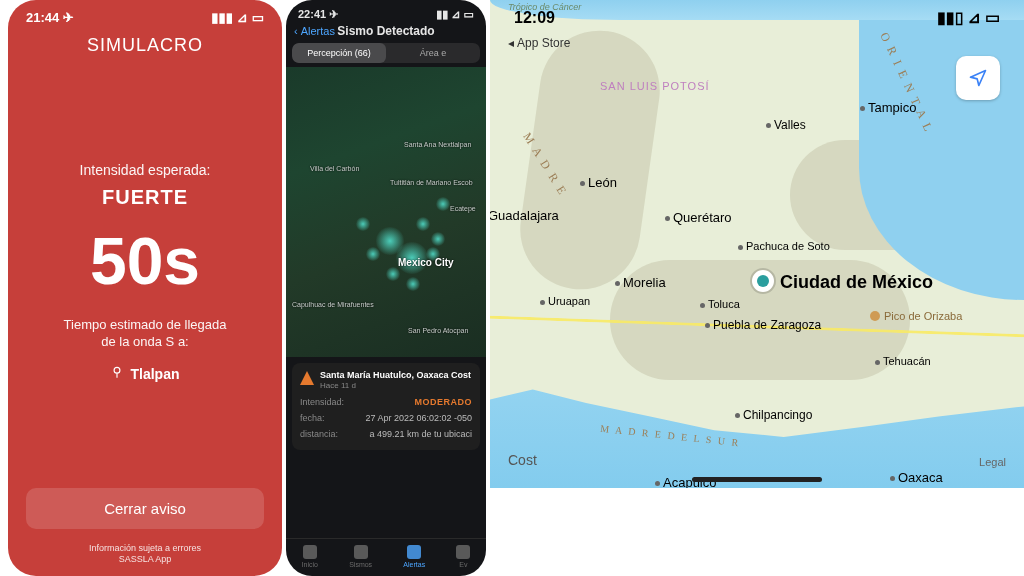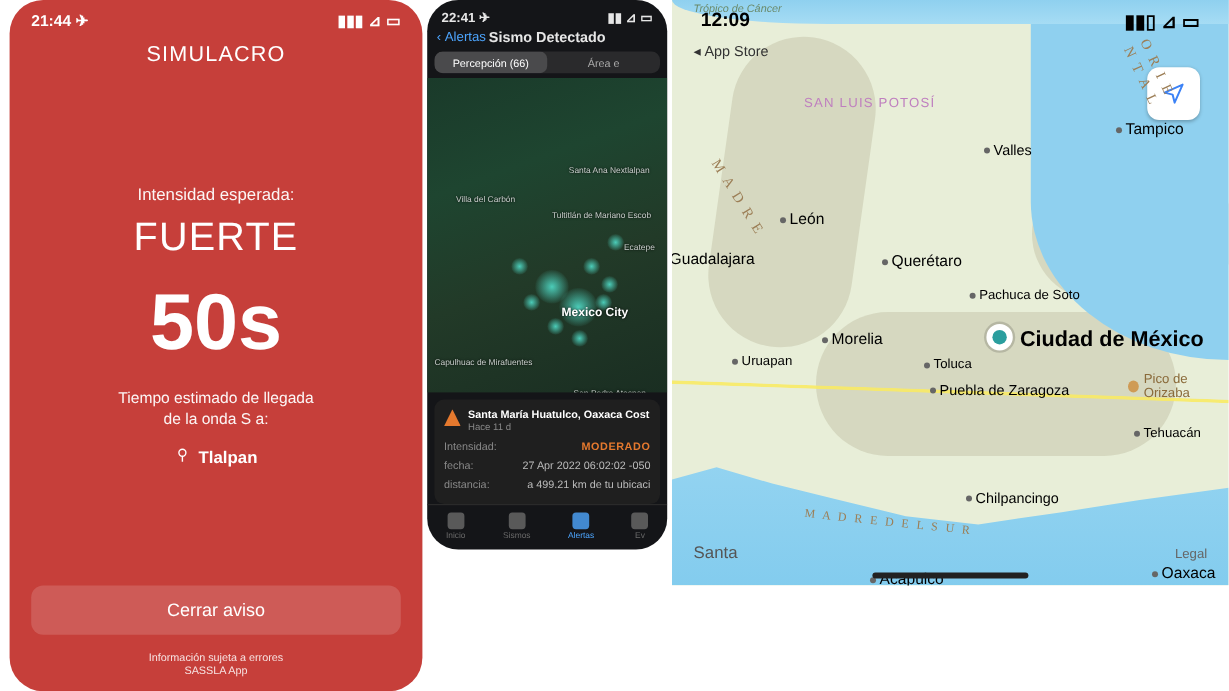--- a/index.html
+++ b/index.html
@@ -7,21 +7,21 @@
     width: 1024px;
     height: 576px;
     font-family: -apple-system, BlinkMacSystemFont, "Helvetica Neue", sans-serif;
     display: flex;
     background: #fff;
     overflow: hidden;
   }
 
   
   .phone1 {
-    width: 344px;
+    width: 274px;
     height: 576px;
     background: #c63f3a;
     border-radius: 28px;
     margin: 0 4px 0 8px;
     color: #fff;
     display: flex;
     flex-direction: column;
     position: relative;
     overflow: hidden;
   }
@@ -45,21 +45,21 @@
     flex: 1;
     display: flex;
     flex-direction: column;
     align-items: center;
     justify-content: center;
     gap: 8px;
     text-align: center;
     padding: 0 20px;
   }
   .label-small { font-size: 14px; opacity: .95; }
-  .intensity { font-size: 33px; font-weight: 400; letter-spacing: 1px; }
+  .intensity { font-size: 20px; font-weight: 700; letter-spacing: 1px; }
   .countdown { font-size: 66px; font-weight: 700; margin: 6px 0; }
   .sub { font-size: 13px; opacity: .95; line-height: 1.3; margin-top: 4px; }
   .loc-row {
     display: flex; gap: 6px; align-items: flex-end;
     font-size: 14px; font-weight: 600; margin-top: 6px;
   }
   .close-btn {
     margin: 0 18px 14px;
     background: rgba(255,255,255,.15);
     text-align: center;
@@ -71,21 +71,21 @@
     text-align: center;
     font-size: 9px;
     opacity: .85;
     line-height: 1.3;
     padding-bottom: 10px;
   }
 
   
   .phone2 {
     width: 200px;
-    height: 458px;
+    height: 576px;
     background: #141518;
     border-radius: 26px;
     color: #e6e6e6;
     display: flex;
     flex-direction: column;
     position: relative;
     overflow: hidden;
     margin-right: 4px;
   }
   .phone2 .statusbar { font-size: 11px; padding: 8px 12px 2px; }
@@ -364,27 +364,27 @@
   <div class="city" style="left:-2px; top:208px;"><span>Guadalajara</span></div>
   <div class="city" style="left:175px; top:210px;"><span class="dotcity"></span><span>Querétaro</span></div>
   <div class="city" style="left:125px; top:275px;"><span class="dotcity"></span><span>Morelia</span></div>
   <div class="city" style="left:50px; top:295px; font-size:11px;"><span class="dotcity"></span><span>Uruapan</span></div>
   <div class="city" style="left:210px; top:298px; font-size:11px;"><span class="dotcity"></span><span>Toluca</span></div>
   <div class="city big" style="left:290px; top:272px;"><span>Ciudad de México</span></div>
   <div class="userpin" style="left:262px; top:270px;"></div>
   <div class="city" style="left:215px; top:318px; font-size:12px;"><span class="dotcity"></span><span>Puebla de Zaragoza</span></div>
   <div class="city" style="left:248px; top:240px; font-size:11px;"><span class="dotcity"></span><span>Pachuca de Soto</span></div>
   <div class="city" style="left:385px; top:355px; font-size:11px;"><span class="dotcity"></span><span>Tehuacán</span></div>
-  <div class="city" style="left:260px; top:118px; font-size:12px;"><span class="dotcity"></span><span>Valles</span></div>
+  <div class="city" style="left:276px; top:118px; font-size:12px;"><span class="dotcity"></span><span>Valles</span></div>
   <div class="city" style="left:370px; top:100px;"><span class="dotcity"></span><span>Tampico</span></div>
   <div class="city" style="left:245px; top:408px; font-size:12px;"><span class="dotcity"></span><span>Chilpancingo</span></div>
   <div class="city" style="left:165px; top:475px;"><span class="dotcity"></span><span>Acapulco</span></div>
   <div class="city" style="left:400px; top:470px;"><span class="dotcity"></span><span>Oaxaca</span></div>
   <div class="peak" style="left:380px; top:310px;">
       <span>Pico de Orizaba</span>
     </div>
 
   <div class="maps-badge">
-    <span></span><span>Santa</span>
+    <span></span><span>Cost</span>
   </div>
   <div class="legal">Legal</div>
   <div class="homebar"></div>
 </div>
 
 </body></html>

